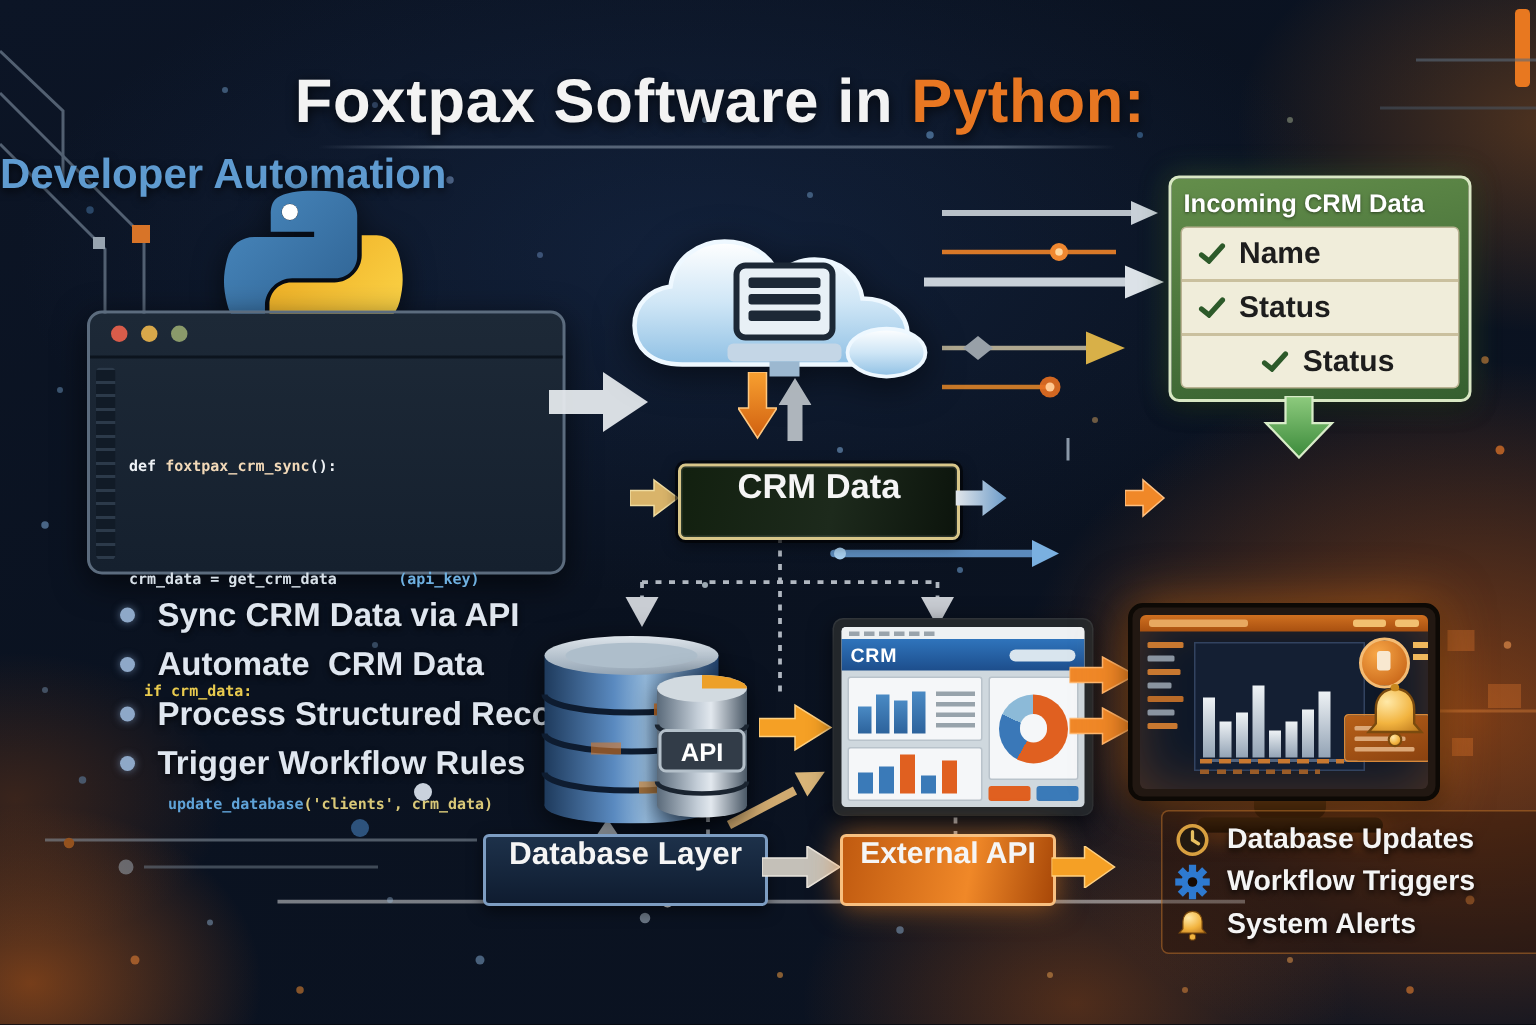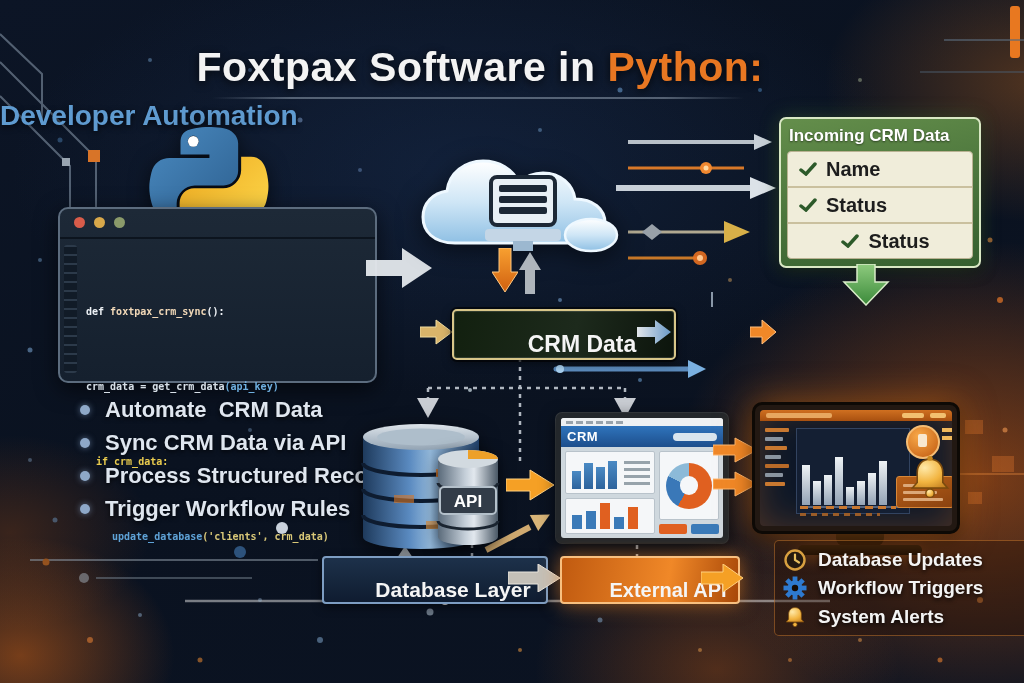--- a/index.html
+++ b/index.html
@@ -29,33 +29,33 @@
   .codewin{left:58px;top:207px;width:315px;height:172px;border-radius:10px;border:2px solid #5c6c7e;
     background:linear-gradient(180deg,#1d2937 0%,#15202e 100%);box-shadow:0 6px 22px rgba(0,0,0,.6);}
   .dots{position:absolute;left:14px;top:8px;display:flex;gap:9px;}
   .dots i{width:11px;height:11px;border-radius:50%;display:block;}
   .codesep{position:absolute;left:0;top:28px;width:100%;height:2px;background:#0c141e;}
   .gutter{position:absolute;left:4px;top:36px;width:13px;bottom:8px;background:#111b27;border-radius:3px;
     background-image:repeating-linear-gradient(180deg,#2c3a4a 0 2px,transparent 2px 9px);}
   .codelines{position:absolute;left:26px;top:40px;right:6px;font-family:"DejaVu Sans Mono",monospace;
     font-size:10px;font-weight:bold;line-height:25px;white-space:pre;}
   .tok-w{color:#eef2f6;} .tok-warm{color:#f2d9b8;} .tok-gray{color:#d7e0e8;}
-  .tok-blue{color:#6fb0e0;} .tok-yel{color:#e9cb4e;} .tok-str{color:#d9c878;} .tok-fn{color:#5fa3d8;}
+  .tok-blue{color:#6fb0e0;margin-left:41px;} .tok-yel{color:#e9cb4e;} .tok-str{color:#d9c878;} .tok-fn{color:#5fa3d8;}
 
   
   .incoming{left:779px;top:117px;width:186px;border-radius:7px;border:2px solid #d9e8c4;
     background:linear-gradient(168deg,#648e4b 0%,#355f2f 100%);padding:3px 6px 7px;box-shadow:0 0 20px rgba(120,190,80,.25),0 4px 14px rgba(0,0,0,.5);}
   .incoming-title{color:#fff;font-weight:bold;font-size:17px;padding:4px 2px 5px;text-shadow:0 1px 2px rgba(0,0,0,.5);}
   .incoming-body{background:#f0edda;border-radius:4px;overflow:hidden;border:1px solid #b9b292;}
   .inc-row{display:flex;align-items:center;gap:9px;height:34px;padding-left:11px;border-bottom:2px solid #cac09e;}
   .inc-row:last-child{border-bottom:none;justify-content:center;}
   .inc-label{font-weight:bold;font-size:20px;color:#1d1d1d;}
 
   
-  .fbox{display:flex;align-items:flex-end;justify-content:center;font-weight:bold;color:#f5f5f5;border-radius:5px;padding-left:36px;}
+  .fbox{display:flex;align-items:flex-start;justify-content:center;font-weight:bold;color:#f5f5f5;border-radius:5px;}
   .box-crm{left:452px;top:309px;width:184px;height:47px;font-size:23px;border:2px solid #d8c689;
     background:linear-gradient(100deg,#12200f 0%,#1d2a1c 55%,#0c140c 100%);
     box-shadow:inset 0 0 0 1px rgba(255,255,255,.12),0 0 0 2px rgba(0,0,0,.55),0 3px 10px rgba(0,0,0,.5);}
   .box-rest{left:673px;top:308px;width:75px;height:48px;font-size:23px;border:2px solid #c7d7e7;
     background:linear-gradient(180deg,#1d3353 0%,#111f35 100%);
     box-shadow:inset 0 0 0 1px rgba(255,255,255,.15),0 3px 10px rgba(0,0,0,.5);}
   .box-auto{left:777px;top:307px;width:188px;height:52px;font-size:22px;border:2px solid #f09a40;
     background:linear-gradient(100deg,#4c1d06 0%,#8d3c0c 55%,#3a1504 100%);
     box-shadow:0 0 24px rgba(240,130,30,.55),inset 0 0 0 1px rgba(255,200,130,.25);}
   .box-dbl{left:322px;top:556px;width:186px;height:44px;font-size:21px;border:2px solid #7d9dc2;border-radius:4px;
@@ -376,25 +376,25 @@
   <svg class="abs" width="36" height="28" style="left:637px;top:318px;">
     <polygon points="0,9 18,9 18,2 34,14 18,26 18,19 0,19" fill="url(#gradSB)"></polygon>
   </svg>
   <svg class="abs" width="28" height="28" style="left:750px;top:318px;">
     <polygon points="0,9 12,9 12,2 26,14 12,26 12,19 0,19" fill="#f08828" stroke="#ffc080" stroke-width="1"></polygon>
   </svg>
 
   <div class="abs bullets">
     <div class="b-row">
         <span class="b-dot"></span>
-        <span class="b-label">Automate  CRM Data</span>
+        <span class="b-label">Sync CRM Data via API</span>
       </div>
     <div class="b-row">
         <span class="b-dot"></span>
-        <span class="b-label">Sync CRM Data via API</span>
+        <span class="b-label">Automate  CRM Data</span>
       </div>
     <div class="b-row">
         <span class="b-dot"></span>
         <span class="b-label">Process Structured Records</span>
       </div>
     <div class="b-row">
         <span class="b-dot"></span>
         <span class="b-label">Trigger Workflow Rules</span>
       </div>
   </div>

